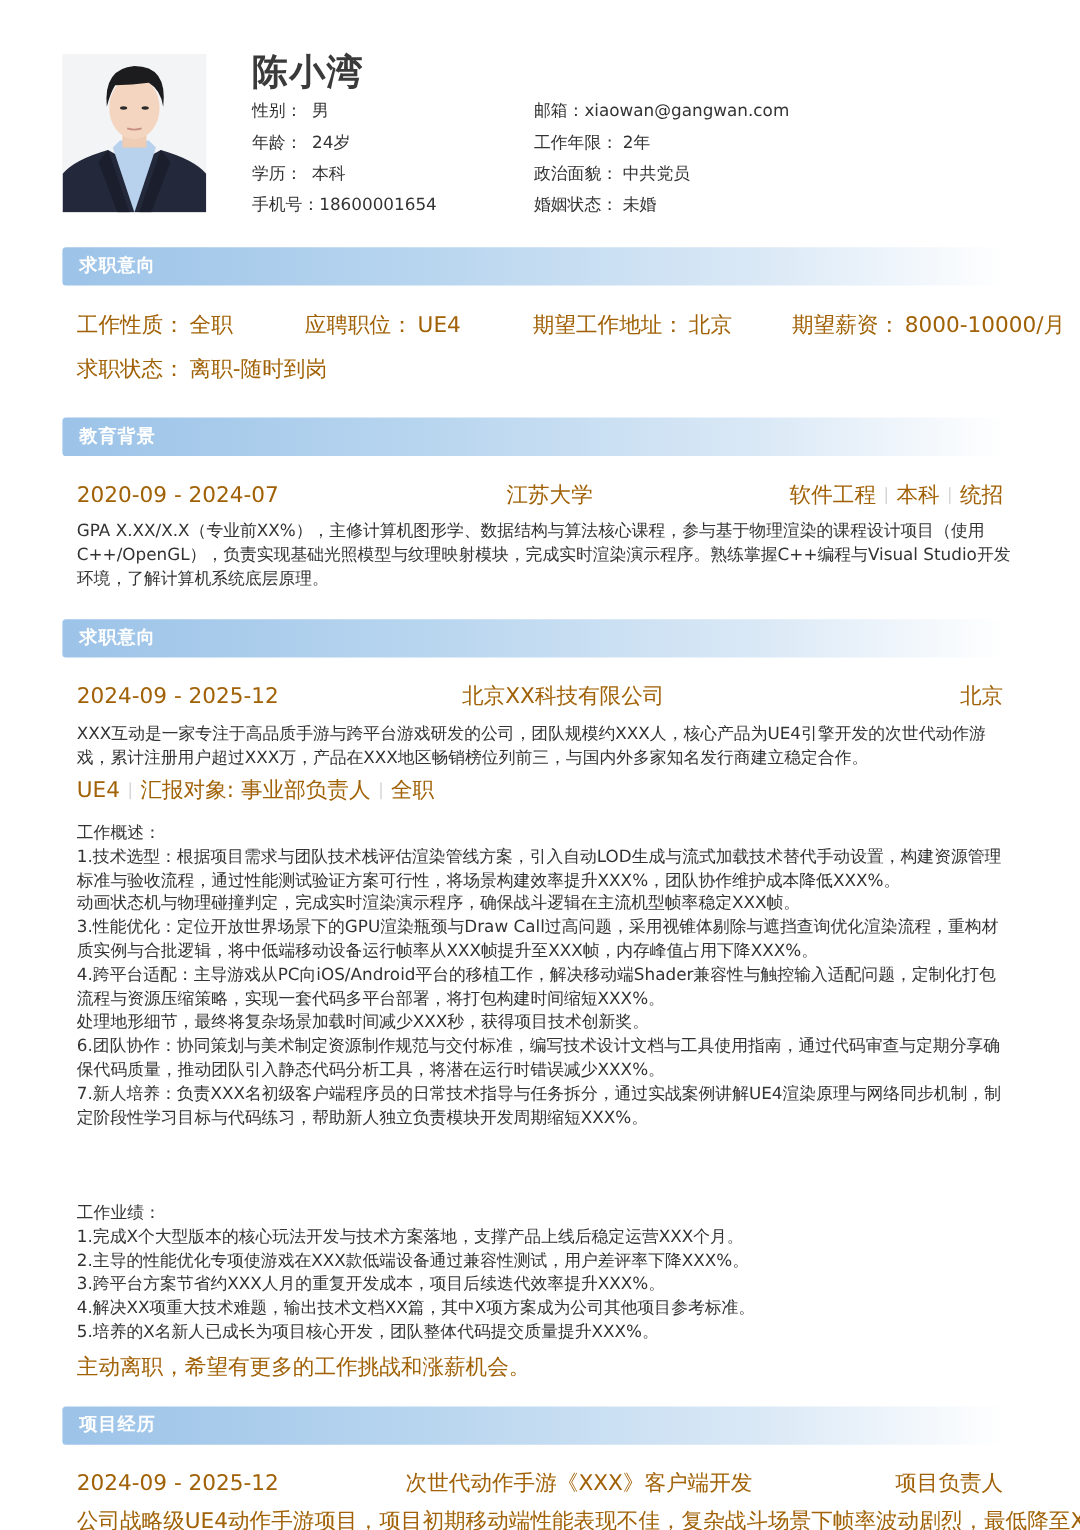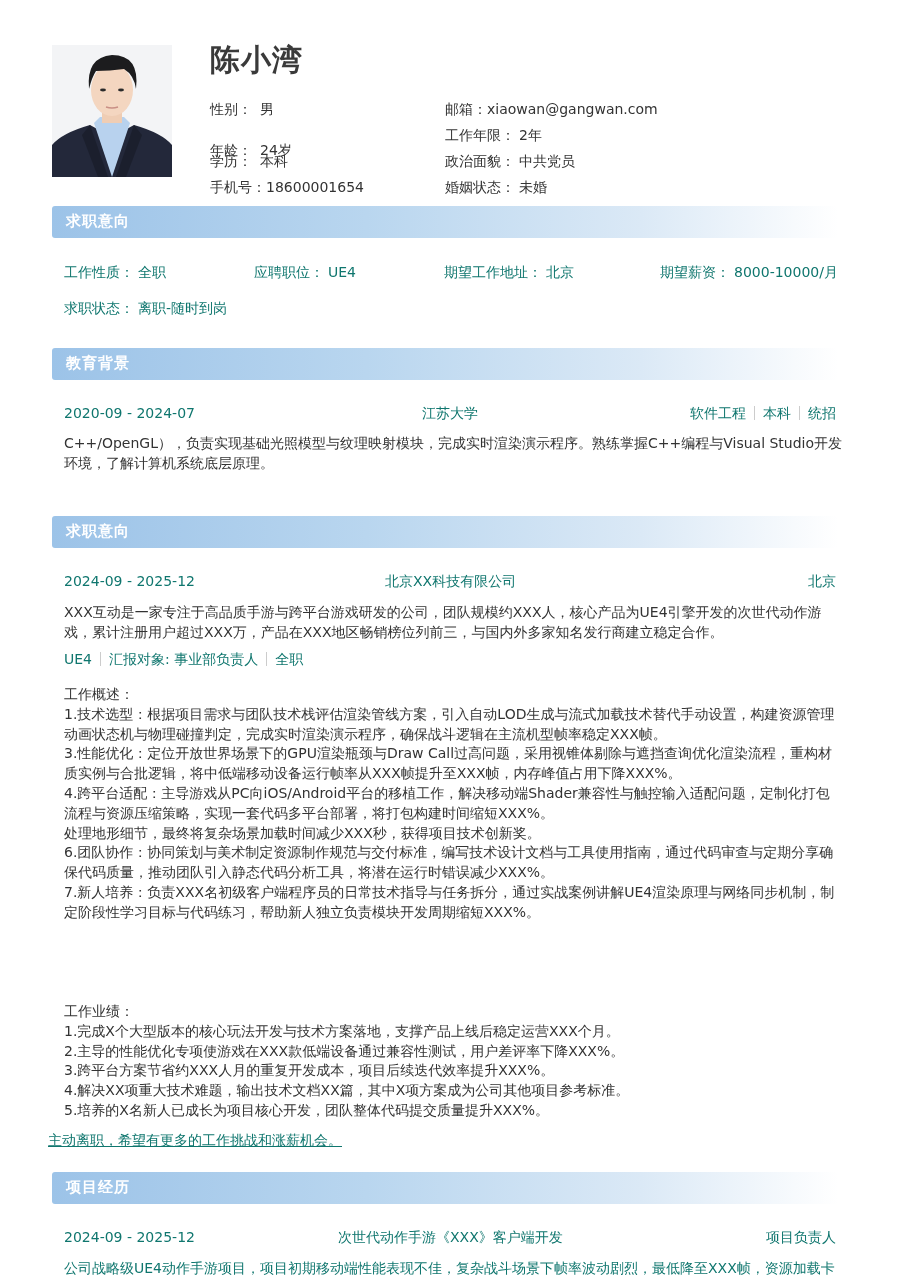--- a/index.html
+++ b/index.html
@@ -1,25 +1,25 @@
 <!DOCTYPE html>
 <html><head>
 <meta charset="utf-8">
 <style>
   * { margin: 0; padding: 0; box-sizing: border-box; }
   html, body { width: 900px; height: 1275px; background: #ffffff; overflow: hidden; }
   body { font-family: "DejaVu Sans", "Liberation Sans", sans-serif; color: #333333; font-size: 14px; position: relative; }
   .photo { position: absolute; left: 52px; top: 45px; width: 120px; height: 132px; background: #f4f5f7; overflow: hidden; }
   .name { position: absolute; left: 210px; top: 40px; font-size: 30px; font-weight: bold; color: #3a3a3a; letter-spacing: 1px; }
-  .info-row { position: absolute; font-size: 14px; color: #333; white-space: nowrap; line-height: 20px; margin-top: 16px; }
+  .info-row { position: absolute; font-size: 14px; color: #333; white-space: nowrap; line-height: 20px; }
   .info-row .lbl { color: #333; }
   .section-bar { position: absolute; left: 52px; width: 786px; height: 32px; border-radius: 3px;
     background: linear-gradient(to right, #9cc3e8 0%, #b9d6ef 40%, #dbe9f6 75%, #ffffff 100%); }
   .section-bar span { position: absolute; left: 14px; top: 6px; font-size: 15px; font-weight: bold; color: #ffffff; letter-spacing: 1px; }
-  .abs { position: absolute; white-space: nowrap; font-size: 14px; line-height: 20px; color: #0f766e; }
+  .abs { position: absolute; white-space: nowrap; font-size: 18px; line-height: 20px; color: #a16207; }
   .para { position: absolute; left: 64px; width: 775px; font-size: 14px; line-height: 19.8px; color: #333; text-align: justify; }
   .sep { display: inline-block; width: 1px; height: 14px; background: #cccccc; margin: 0 8px; vertical-align: -2px; }
   .line { display: block; white-space: nowrap; }
 </style>
 </head>
 <body>
 
 <div class="photo">
   <svg width="120" height="132" viewBox="0 0 120 132">
     <rect width="120" height="132" fill="#f3f4f6"></rect>
@@ -40,21 +40,21 @@
     <ellipse cx="51" cy="45" rx="3" ry="1.4" fill="#2a2a2a"></ellipse>
     <ellipse cx="69" cy="45" rx="3" ry="1.4" fill="#2a2a2a"></ellipse>
 
     <path d="M54 62 Q60 64 66 62" stroke="#c98f85" stroke-width="1.5" fill="none"></path>
   </svg>
 </div>
 
 <div class="name">陈小湾</div>
 
 <div class="info-row" style="left:210px; top:83px;"><span class="lbl">性别：</span><span style="margin-left:8px">男</span></div>
-<div class="info-row" style="left:210px; top:124px;"><span class="lbl">年龄：</span><span style="margin-left:8px">24岁</span></div>
+<div class="info-row" style="left:210px; top:109px;"><span class="lbl">年龄：</span><span style="margin-left:8px">24岁</span></div>
 <div class="info-row" style="left:210px; top:135px;"><span class="lbl">学历：</span><span style="margin-left:8px">本科</span></div>
 <div class="info-row" style="left:210px; top:161px;"><span class="lbl">手机号：</span><span>18600001654</span></div>
 
 <div class="info-row" style="left:445px; top:83px;"><span class="lbl">邮箱：</span><span>xiaowan@gangwan.com</span></div>
 <div class="info-row" style="left:445px; top:109px;"><span class="lbl">工作年限：</span><span style="margin-left:4px">2年</span></div>
 <div class="info-row" style="left:445px; top:135px;"><span class="lbl">政治面貌：</span><span style="margin-left:4px">中共党员</span></div>
 <div class="info-row" style="left:445px; top:161px;"><span class="lbl">婚姻状态：</span><span style="margin-left:4px">未婚</span></div>
 
 <div class="section-bar" style="top:206px;">
     <span>求职意向</span>
@@ -68,20 +68,21 @@
 
 <div class="section-bar" style="top:348px;">
     <span>教育背景</span>
   </div>
 
 <div class="abs" style="left:64px; top:403px;">2020-09 - 2024-07</div>
 <div class="abs" style="left:422px; top:403px;">江苏大学</div>
 <div class="abs" style="right:64px; top:403px;"><span>软件工程</span><span class="sep"></span><span>本科</span><span class="sep"></span><span>统招</span></div>
 
 <div class="para" style="top:434px;">
+  <span class="line">GPA X.XX/X.X（专业前XX%），主修计算机图形学、数据结构与算法核心课程，参与基于物理渲染的课程设计项目（使用</span>
   <span class="line">C++/OpenGL），负责实现基础光照模型与纹理映射模块，完成实时渲染演示程序。熟练掌握C++编程与Visual Studio开发</span>
   <span class="line">环境，了解计算机系统底层原理。</span>
 </div>
 
 <div class="section-bar" style="top:516px;">
     <span>求职意向</span>
   </div>
 
 <div class="abs" style="left:64px; top:571px;">2024-09 - 2025-12</div>
 <div class="abs" style="left:385px; top:571px;">北京XX科技有限公司</div>
@@ -90,20 +91,21 @@
 <div class="para" style="top:603px;">
   <span class="line">XXX互动是一家专注于高品质手游与跨平台游戏研发的公司，团队规模约XXX人，核心产品为UE4引擎开发的次世代动作游</span>
   <span class="line">戏，累计注册用户超过XXX万，产品在XXX地区畅销榜位列前三，与国内外多家知名发行商建立稳定合作。</span>
 </div>
 
 <div class="abs" style="left:64px; top:649px;"><span>UE4</span><span class="sep"></span><span>汇报对象: 事业部负责人</span><span class="sep"></span><span>全职</span></div>
 
 <div class="para" style="top:685px;">
   <span class="line">工作概述：</span>
   <span class="line">1.技术选型：根据项目需求与团队技术栈评估渲染管线方案，引入自动LOD生成与流式加载技术替代手动设置，构建资源管理</span>
+  <span class="line">标准与验收流程，通过性能测试验证方案可行性，将场景构建效率提升XXX%，团队协作维护成本降低XXX%。</span>
   <span class="line">动画状态机与物理碰撞判定，完成实时渲染演示程序，确保战斗逻辑在主流机型帧率稳定XXX帧。</span>
   <span class="line">3.性能优化：定位开放世界场景下的GPU渲染瓶颈与Draw Call过高问题，采用视锥体剔除与遮挡查询优化渲染流程，重构材</span>
   <span class="line">质实例与合批逻辑，将中低端移动设备运行帧率从XXX帧提升至XXX帧，内存峰值占用下降XXX%。</span>
   <span class="line">4.跨平台适配：主导游戏从PC向iOS/Android平台的移植工作，解决移动端Shader兼容性与触控输入适配问题，定制化打包</span>
   <span class="line">流程与资源压缩策略，实现一套代码多平台部署，将打包构建时间缩短XXX%。</span>
   <span class="line">处理地形细节，最终将复杂场景加载时间减少XXX秒，获得项目技术创新奖。</span>
   <span class="line">6.团队协作：协同策划与美术制定资源制作规范与交付标准，编写技术设计文档与工具使用指南，通过代码审查与定期分享确</span>
   <span class="line">保代码质量，推动团队引入静态代码分析工具，将潜在运行时错误减少XXX%。</span>
   <span class="line">7.新人培养：负责XXX名初级客户端程序员的日常技术指导与任务拆分，通过实战案例讲解UE4渲染原理与网络同步机制，制</span>
   <span class="line">定阶段性学习目标与代码练习，帮助新人独立负责模块开发周期缩短XXX%。</span>
@@ -111,21 +113,21 @@
 
 <div class="para" style="top:1002px;">
   <span class="line">工作业绩：</span>
   <span class="line">1.完成X个大型版本的核心玩法开发与技术方案落地，支撑产品上线后稳定运营XXX个月。</span>
   <span class="line">2.主导的性能优化专项使游戏在XXX款低端设备通过兼容性测试，用户差评率下降XXX%。</span>
   <span class="line">3.跨平台方案节省约XXX人月的重复开发成本，项目后续迭代效率提升XXX%。</span>
   <span class="line">4.解决XX项重大技术难题，输出技术文档XX篇，其中X项方案成为公司其他项目参考标准。</span>
   <span class="line">5.培养的X名新人已成长为项目核心开发，团队整体代码提交质量提升XXX%。</span>
 </div>
 
-<div class="abs" style="left:48px; top:1130px;text-decoration:underline;">主动离职，希望有更多的工作挑战和涨薪机会。</div>
+<div class="abs" style="left:64px; top:1130px;">主动离职，希望有更多的工作挑战和涨薪机会。</div>
 
 <div class="section-bar" style="top:1172px;">
     <span>项目经历</span>
   </div>
 
 <div class="abs" style="left:64px; top:1227px;">2024-09 - 2025-12</div>
 <div class="abs" style="left:338px; top:1227px;">次世代动作手游《XXX》客户端开发</div>
 <div class="abs" style="right:64px; top:1227px;">项目负责人</div>
 
 <div class="abs" style="left:64px; top:1258px;">公司战略级UE4动作手游项目，项目初期移动端性能表现不佳，复杂战斗场景下帧率波动剧烈，最低降至XXX帧，资源加载卡</div>

